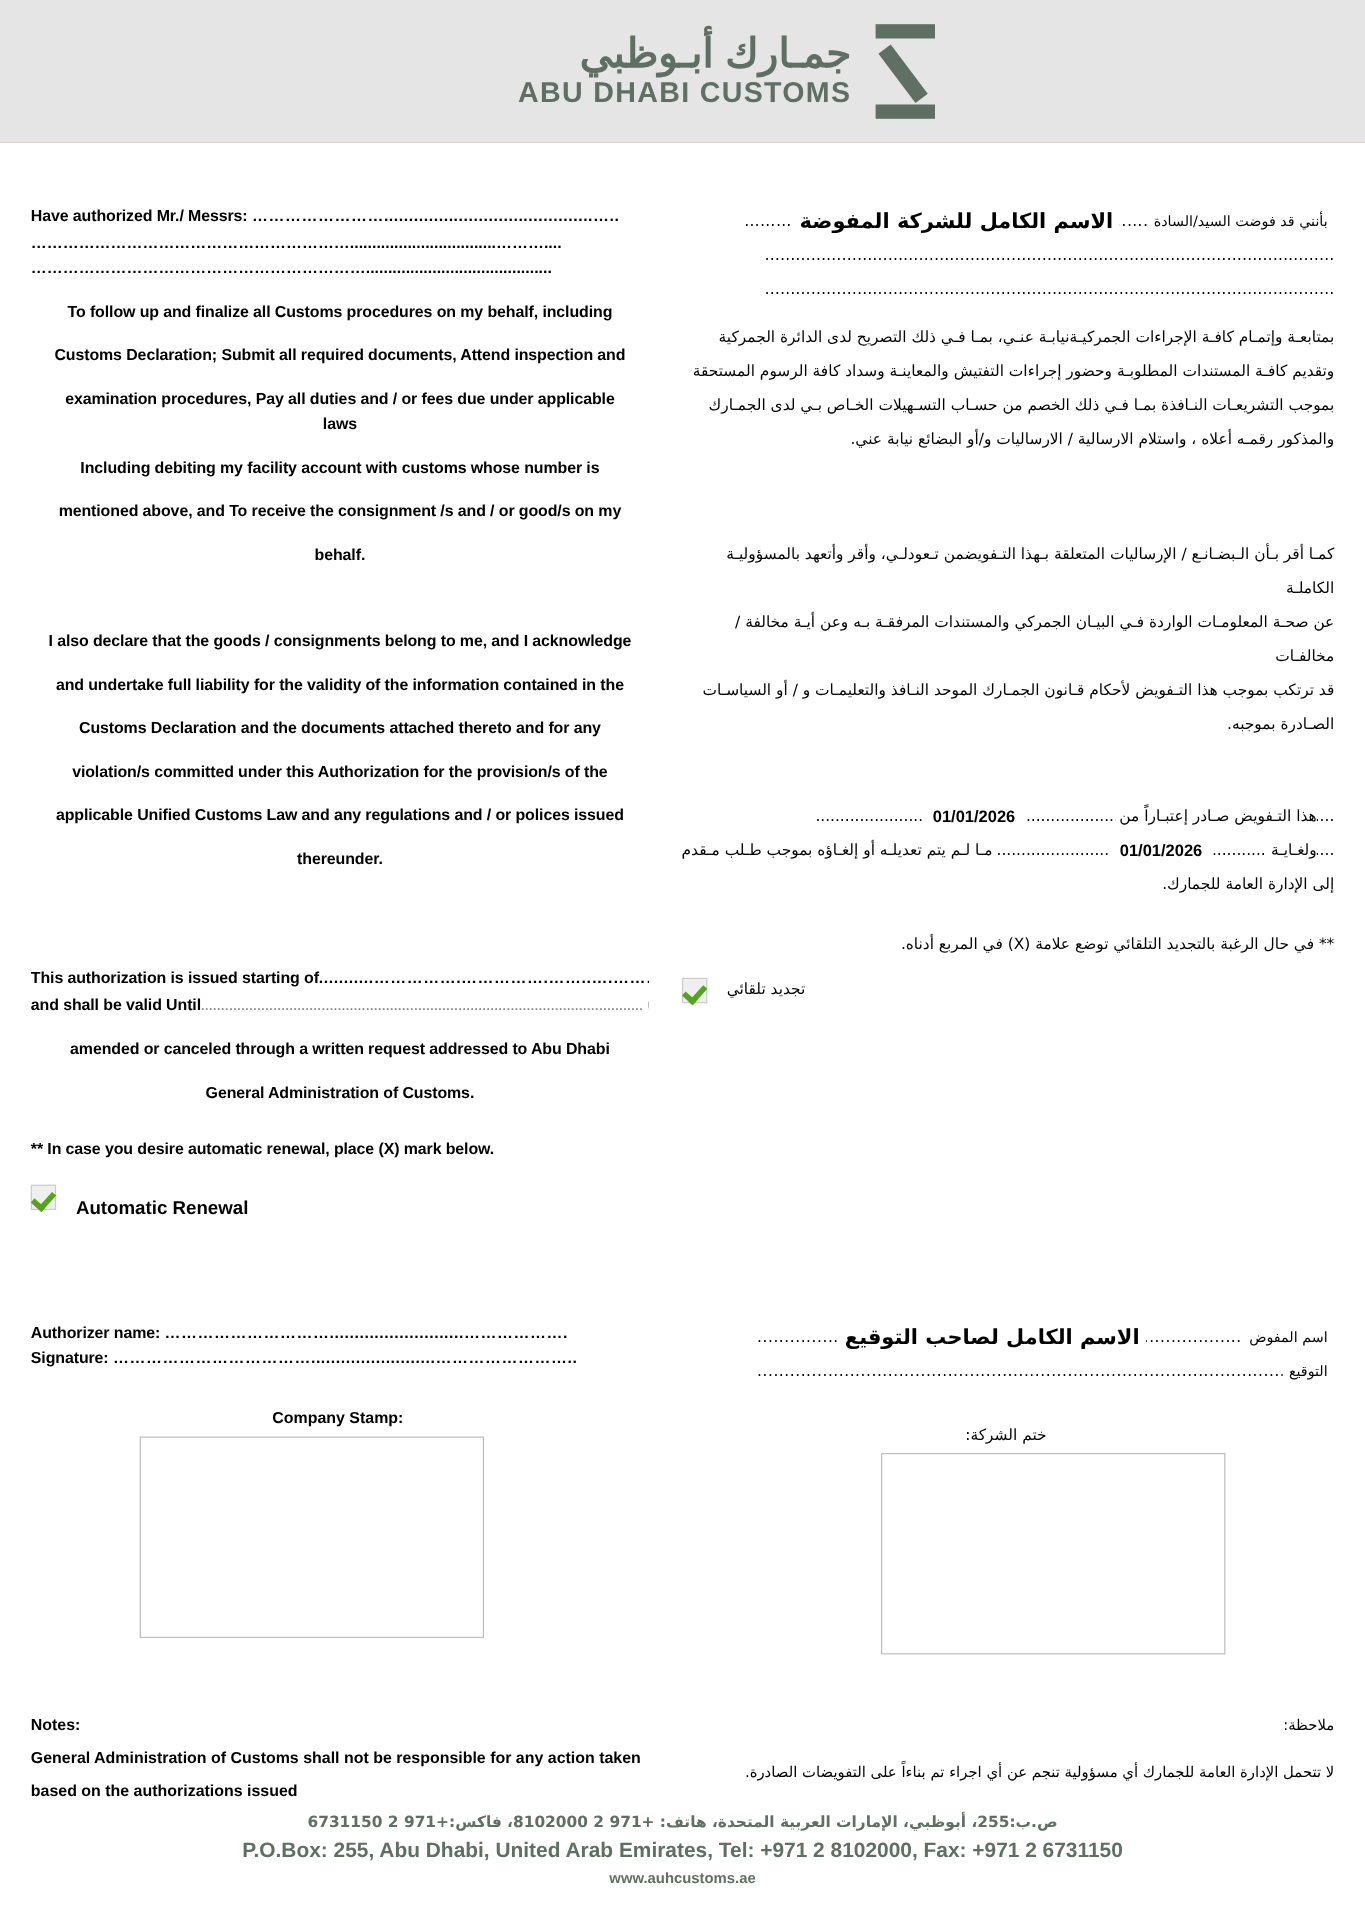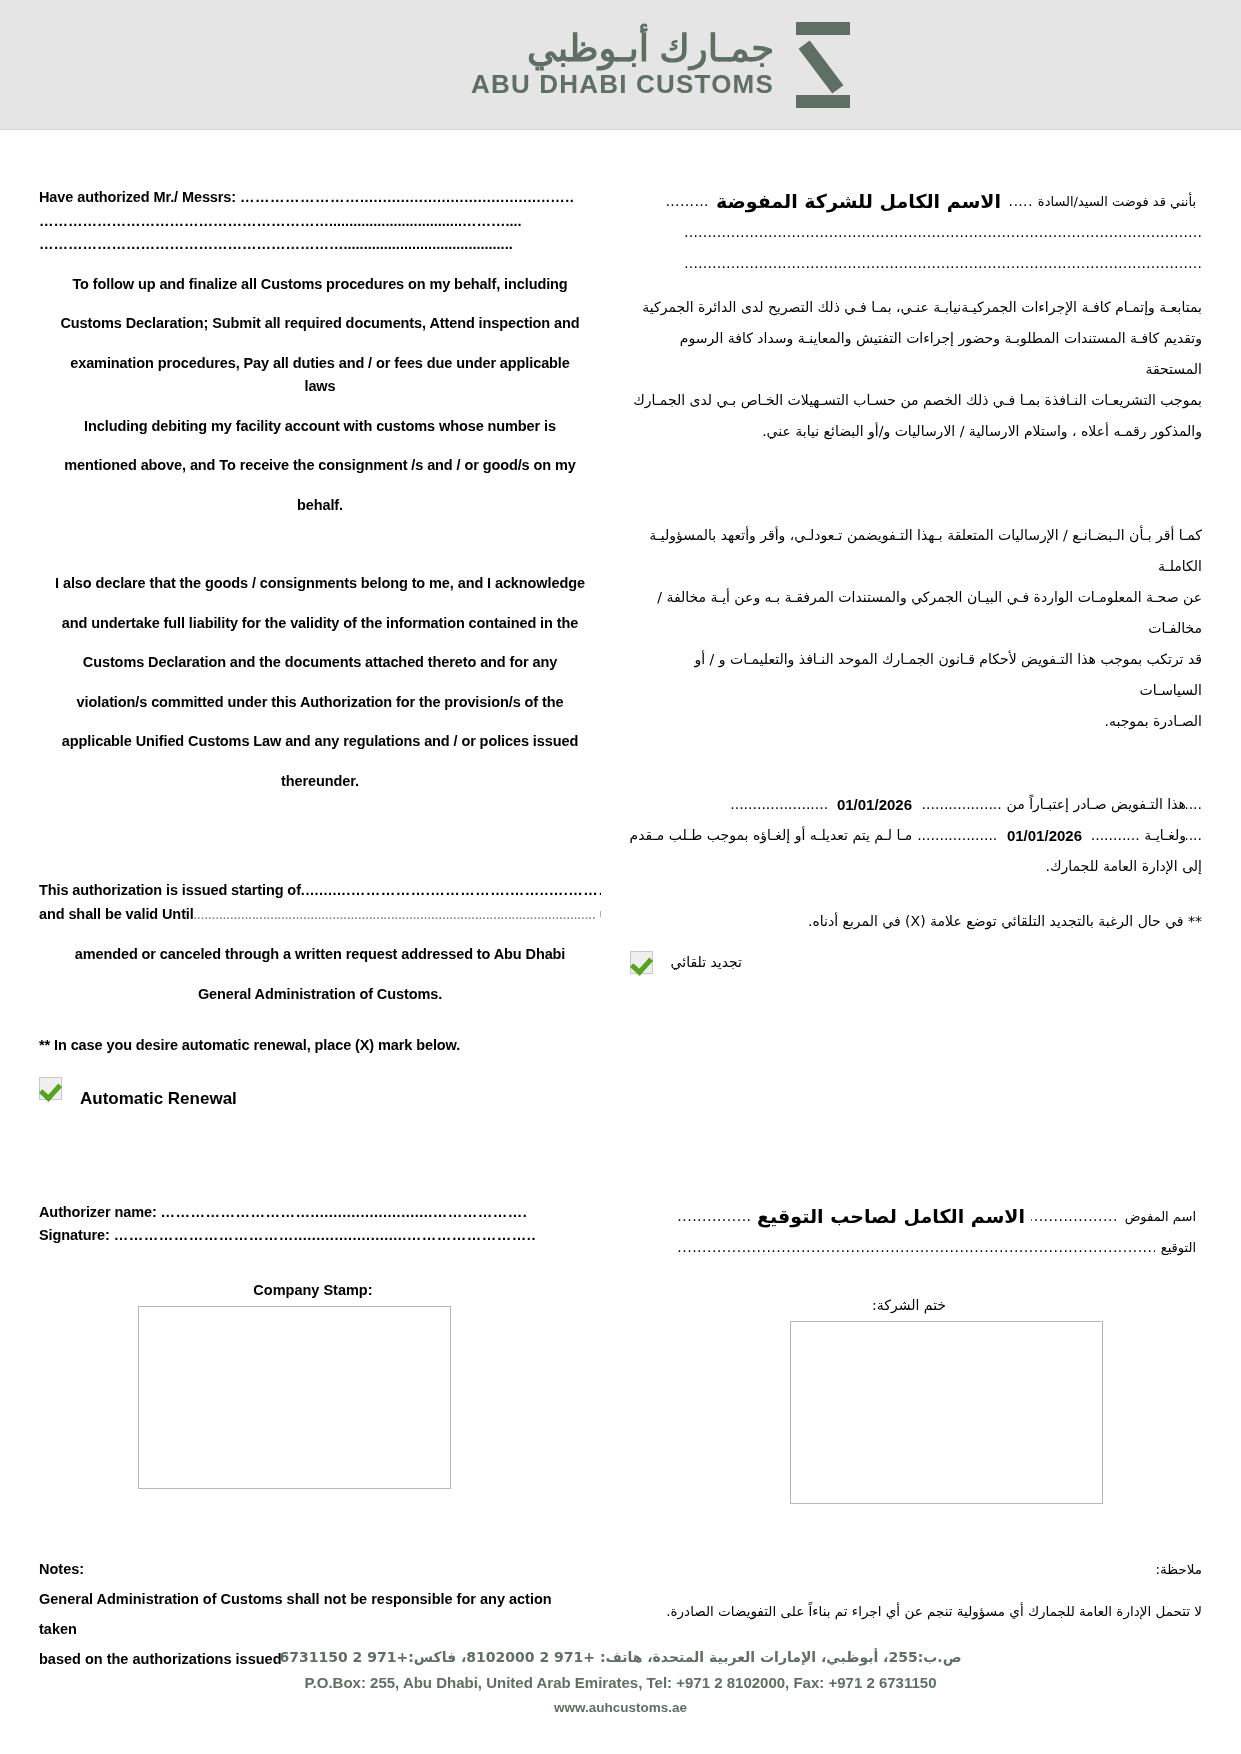--- a/index.html
+++ b/index.html
@@ -52,21 +52,21 @@
   }
   .logo-mark .bar.top { top: 0; }
   .logo-mark .bar.bottom { bottom: 0; }
   .logo-mark .diag {
     position: absolute; top: 17px; left: 22px;
     width: 14px; height: 56px; background: #5f6f63;
     transform: rotate(-37deg); transform-origin: center;
   }
 
   
-  .page { position: relative; padding: 0 39px; }
+  .page { position: relative; padding: 0 28px; }
 
   .cols { display: flex; width: 100%; }
   .col-en { width: 562px; padding-top: 56px; }
   .col-gap { width: 30px; }
   .col-ar {
     width: 601px; padding-top: 56px;
     direction: rtl; text-align: right;
     font-family: "DejaVu Sans", sans-serif;
   }
 
@@ -159,21 +159,21 @@
 
   
   .footer {
     position: absolute; left: 0; right: 0; bottom: 34px;
     text-align: center; line-height: 25px;
   }
   .footer .ar {
     font-size: 14px; font-weight: bold; color: #5f6f63;
     font-family: "DejaVu Sans", sans-serif; direction: rtl;
   }
-  .footer .en { font-size: 15px; font-weight: bold; color: #5f6f63; }
+  .footer .en { font-size: 19px; font-weight: bold; color: #5f6f63; }
   .footer .web { font-size: 13.5px; font-weight: bold; color: #5f6f63; }
 </style>
 </head>
 <body>
 
 <div class="header">
   <div class="logo-wrap">
     <div class="logo-text">
       <div class="logo-ar">جمـارك أبـوظبي</div>
       <div class="logo-en">ABU DHABI CUSTOMS</div>

